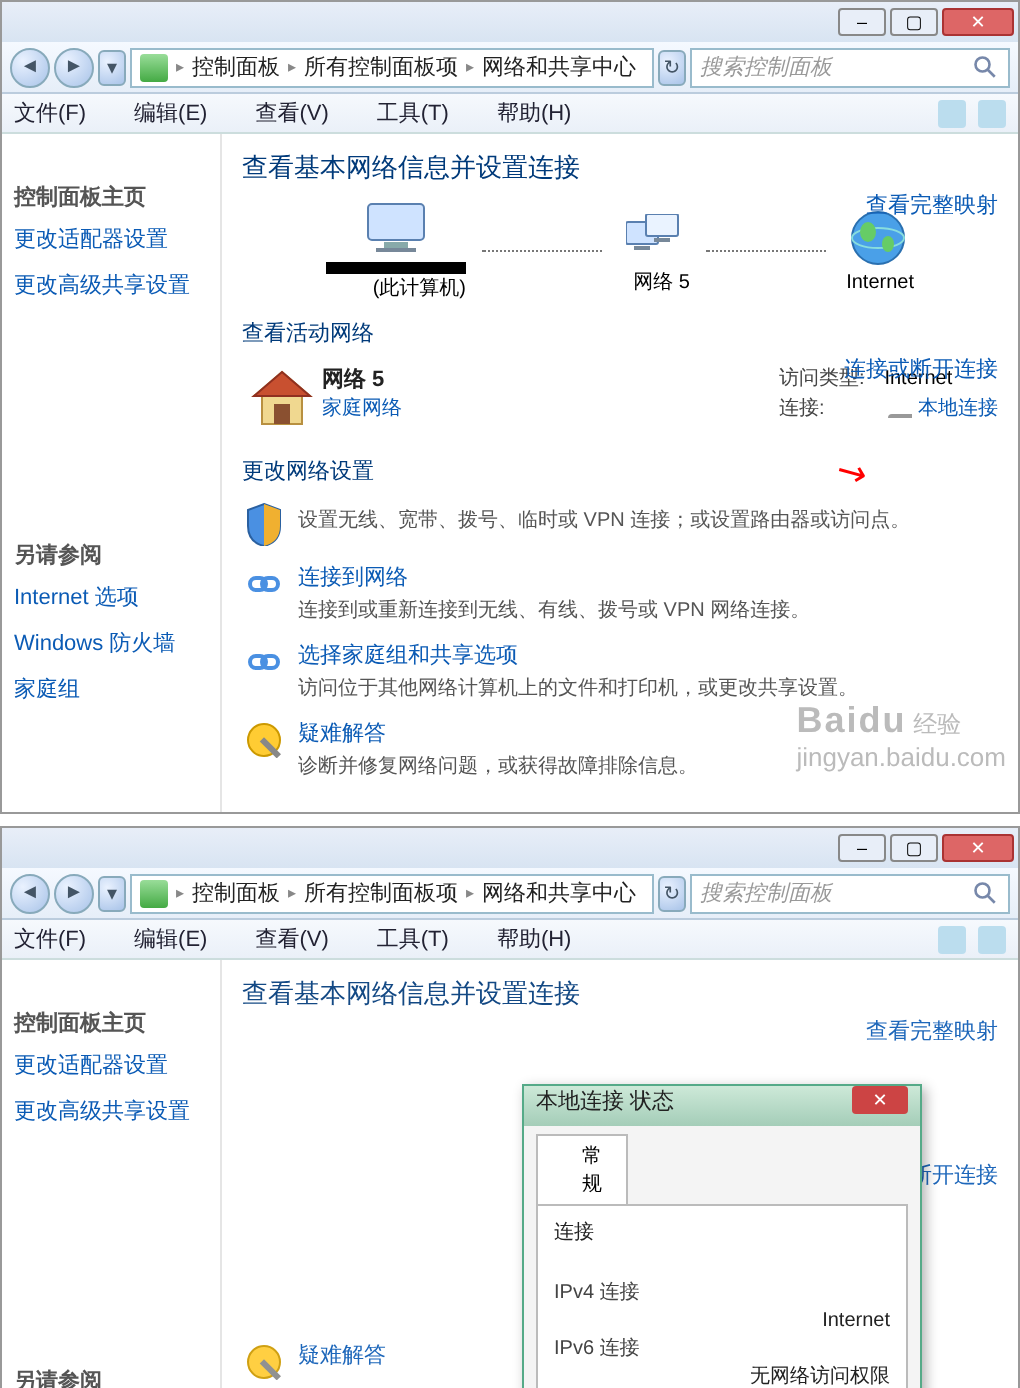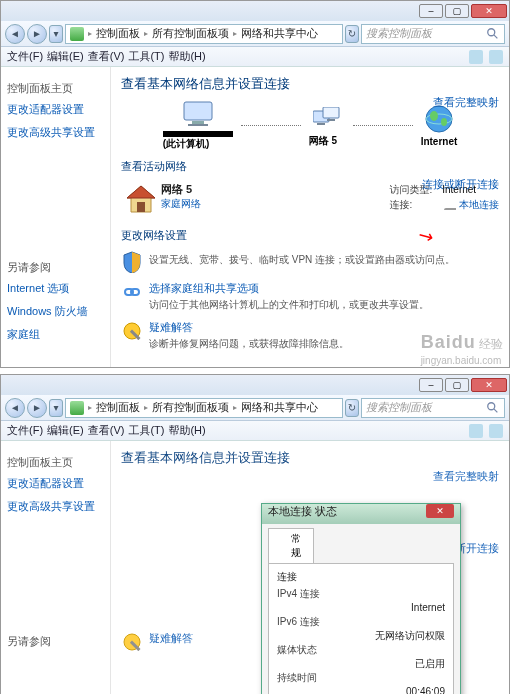--- a/index.html
+++ b/index.html
@@ -13,42 +13,42 @@
   .winbtn.close { background:#d66; color:#fff; border-color:#a33; width:36px;}
   
   
   .addrbar { height:26px; background:linear-gradient(#f5f9ff,#e6eef8); display:flex; align-items:center; padding:0 4px; gap:2px; border-bottom:1px solid #bcd; }
   .navbtn { width:20px; height:20px; border-radius:10px; background:radial-gradient(circle at 30% 30%, #eaf2ff,#a8c3e8); border:1px solid #8ab; display:flex; align-items:center; justify-content:center; color:#456; font-size:10px;}
   .navbtn.small { width:14px; border-radius:3px; height:18px; }
   .crumb-wrap { flex:1; display:flex; align-items:center; background:#fff; border:1px solid #9bc; height:20px; padding:0 4px; }
   .crumb { color:#222; padding:0 2px; }
   .crumb.sep { color:#888; font-size:8px;}
   .crumb.icon {width:14px;height:14px;background:linear-gradient(#9d9,#4a4);border-radius:2px;margin-right:2px;}
-  .searchbox { width:144px; height:20px; border:1px solid #9bc; background:#fff; display:flex; align-items:center; padding:0 4px; color:#999; font-style:italic;}
+  .searchbox { width:160px; height:20px; border:1px solid #9bc; background:#fff; display:flex; align-items:center; padding:0 4px; color:#999; font-style:italic;}
   .searchbox .mag { width:14px; height:14px; margin-left:auto;}
   
   
-  .menubar { height:20px; background:linear-gradient(#f6f9fd,#eaf0f8); display:flex; align-items:center; padding:0 6px; gap:4px; border-bottom:1px solid #cdd; }
+  .menubar { height:20px; background:linear-gradient(#f6f9fd,#eaf0f8); display:flex; align-items:center; padding:0 6px; gap:24px; border-bottom:1px solid #cdd; }
   .menuitem { color:#223;}
   .menubar .rico { margin-left:auto; display:flex; gap:6px;}
   .rico .ico { width:14px; height:14px; background:#bde; border-radius:2px;}
 
   
   .body { display:flex; min-height:260px; }
   .sidebar { width:110px; padding:8px 6px; background:#fff; border-right:1px solid #e5e5e5;}
   .sidebar .link { color:#0b5bb5; margin-bottom:8px; cursor:pointer;}
-  .sidebar .hdr { color:#555; margin:6px 0 6px 0;}
+  .sidebar .hdr { color:#555; margin:16px 0 6px 0;font-weight:bold;}
   .sidebar .sect-bottom { margin-top:120px;}
   .main { flex:1; padding:8px 10px; position:relative;}
   .main h1 { color:#003a7a; font-weight:normal; font-size:13px; margin-bottom:6px;}
   .rlink { position:absolute; right:10px; color:#0b5bb5;}
   
   
   .mapwrap { display:flex; align-items:center; justify-content:center; gap:8px; margin:6px 0 4px;}
-  .node { text-align:left; font-size:10px;font-weight:bold;}
+  .node { text-align:right; font-size:10px;}
   .node .icon { width:36px; height:30px; margin:0 auto 2px; display:flex; align-items:center; justify-content:center;}
   .pc-icon svg, .globe-icon svg, .house-icon svg, .repair-icon svg, .conn-icon svg, .link-icon svg, .shield-icon svg { display:block; }
   .dashline { flex:1; border-top:1px dotted #777; max-width:60px;}
   .redbar { width:70px; height:6px; background:#000;}
   
   .subhdr { color:#003a7a; font-size:11px; margin-top:8px; margin-bottom:4px;}
   .netrow { display:flex; align-items:flex-start; padding:4px 0;}
   .netrow .icon { width:40px; height:34px; flex-shrink:0; display:flex; align-items:center; justify-content:center;}
   .netrow .nname { color:#222; font-weight:bold; font-size:11px;}
   .netrow .ntype { color:#0b5bb5; font-size:10px;}
@@ -56,31 +56,31 @@
   .netrow .right .lbl { color:#444; display:inline-block; width:50px;}
   .lnk { color:#0b5bb5;}
   .arrow { position:absolute; color:#f00; font-size:18px; pointer-events:none;}
   
   .settings .item { display:flex; align-items:flex-start; gap:6px; margin:8px 0;}
   .settings .item .ico { width:22px; height:22px; flex-shrink:0; display:flex; align-items:center; justify-content:center;}
   .settings .item .t { color:#0b5bb5; font-size:11px;}
   .settings .item .d { color:#555; font-size:10px; margin-top:2px;}
   
   
-  .wm { position:absolute; right:6px; bottom:0; color:#bbb; font-size:12px; font-family:Arial; pointer-events:none;}
+  .wm { position:absolute; right:6px; bottom:20px; color:#bbb; font-size:12px; font-family:Arial; pointer-events:none;}
   .wm .big { font-size:18px; font-weight:bold; letter-spacing:1px;}
   
   
   .dialog { position:absolute; left:150px; top:62px; width:200px; background:#f4f4f4; border:1px solid #5a8; box-shadow:2px 2px 6px rgba(0,0,0,0.3);}
   .dialog .dtitle { height:20px; background:linear-gradient(#cde9d8,#a4cdb8); display:flex; padding:0 6px; font-size:11px; color:#222;}
   .dialog .dtitle .x { margin-left:auto; width:28px; height:14px; background:#c44; color:#fff; border-radius:2px; display:flex; align-items:center; justify-content:center; font-size:9px;}
   .dialog .tab { background:#fff; margin:4px 6px 0; padding:3px 22px; width:38px; border:1px solid #bbb; border-bottom:none; font-size:10px;}
   .dialog .panel { background:#fff; margin:0 6px 6px; border:1px solid #bbb; padding:6px 8px; font-size:10px;}
   .dialog .grp { margin-bottom:6px;}
-  .dialog .grp .gh { color:#222; margin-bottom:3px;}
+  .dialog .grp .gh { color:#222; margin-bottom:17px;}
   .dialog .kv { display:flex; line-height:14px;flex-direction:column;}
   .dialog .kv .k { width:70px; color:#444;}
   .dialog .kv .v { margin-left:auto; color:#222;}
   
   
   .dim .main > *:not(.dialog):not(.wm) { opacity:0.92; }
 </style>
 </head>
 <body>
 
@@ -245,39 +245,50 @@
               <div class="d">设置无线、宽带、拨号、临时或 VPN 连接；或设置路由器或访问点。</div>
             </div>
         </div>
         <div class="item">
           <div class="ico">
               <svg width="18" height="18">
                 <use href="#svg-link"></use>
               </svg>
             </div>
           <div>
+              <div class="t">连接到网络</div>
+              <div class="d">连接到或重新连接到无线、有线、拨号或 VPN 网络连接。</div>
+            </div>
+        </div>
+        <div class="item">
+          <div class="ico">
+              <svg width="18" height="18">
+                <use href="#svg-link"></use>
+              </svg>
+            </div>
+          <div>
               <div class="t">选择家庭组和共享选项</div>
               <div class="d">访问位于其他网络计算机上的文件和打印机，或更改共享设置。</div>
             </div>
         </div>
         <div class="item">
           <div class="ico">
               <svg width="18" height="18">
                 <use href="#svg-wrench"></use>
               </svg>
             </div>
           <div>
               <div class="t">疑难解答</div>
               <div class="d">诊断并修复网络问题，或获得故障排除信息。</div>
             </div>
         </div>
       </div>
       <div class="wm">
         <span class="big">Baidu</span> <span>经验</span><br>
-        <span style="font-size:10px">jingyan.baidu.com</span>
+        <span style="font-size:13px">jingyan.baidu.com</span>
       </div>
     </div>
   </div>
 </div>
 
 <div class="shot dim">
   <div class="titlebar">
     <div class="winbtns">
       <div class="winbtn">–</div>
       <div class="winbtn">▢</div>

